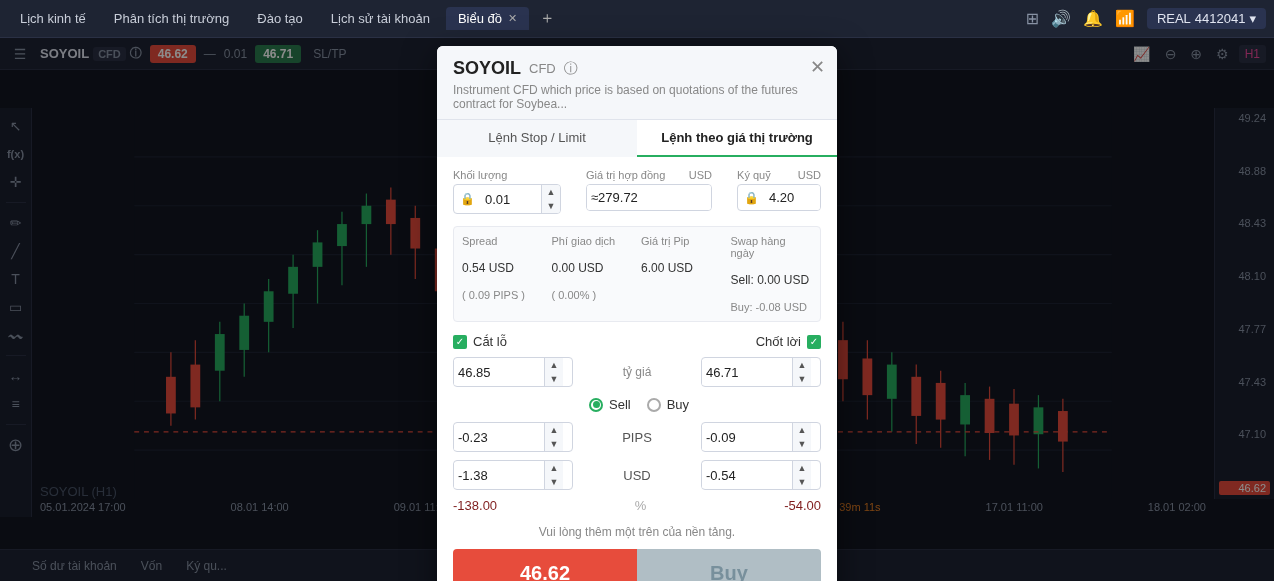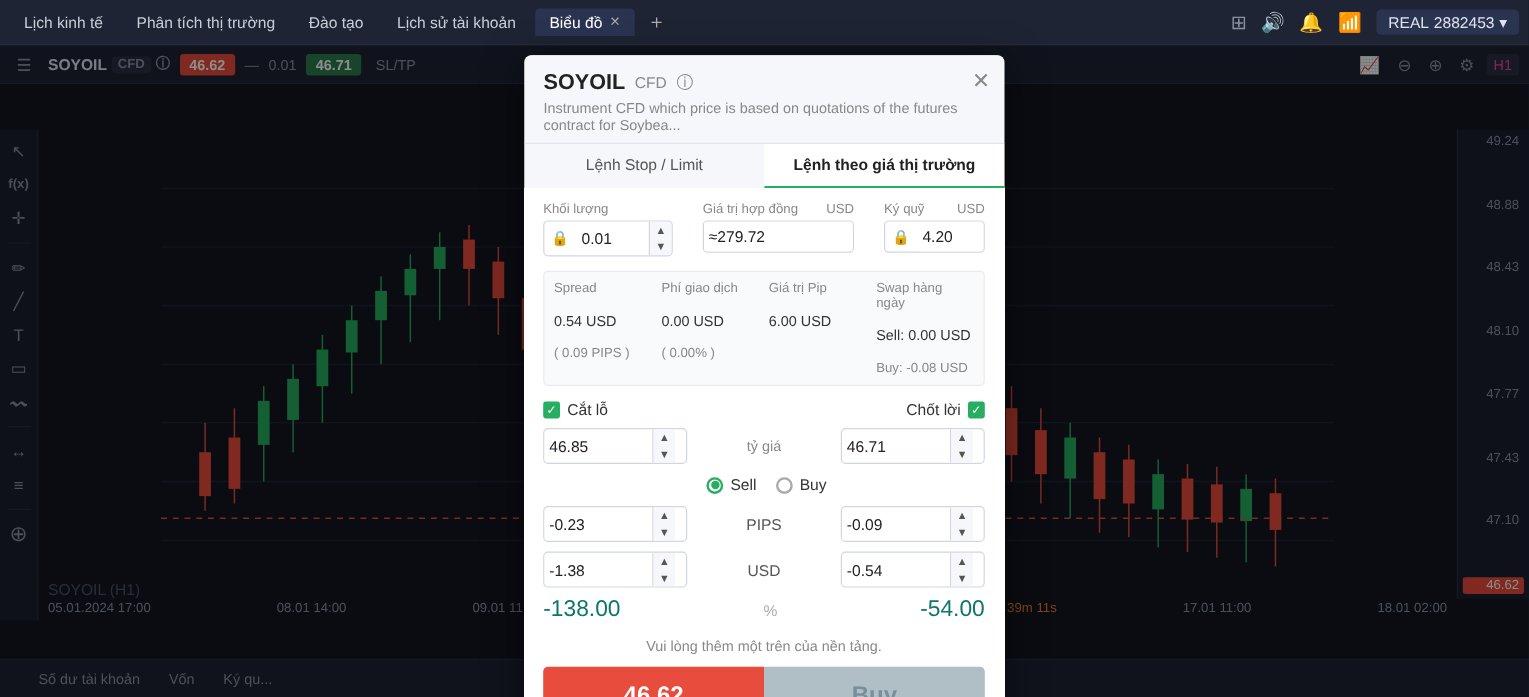--- a/index.html
+++ b/index.html
@@ -515,22 +515,22 @@
     }
 
     
     .static-row {
       display: flex;
       align-items: center;
       margin-bottom: 12px;
       gap: 12px;
     }
     .static-val {
-      font-size: 19px;
-      color: #0f766e;
+      font-size: 13px;
+      color: #7f1d1d;
     }
     .static-center {
       flex: 1;
       text-align: center;
       font-size: 13px;
       color: #aaa;
     }
 
     
     .modal-message {
@@ -595,21 +595,21 @@
     <span class="tab-close">✕</span>
   </div>
   <span class="tab-add">＋</span>
   <div class="nav-right">
     <span class="nav-icon">⊞</span>
     <span class="nav-icon">🔊</span>
     <span class="nav-icon">🔔</span>
     <span class="nav-icon">📶</span>
     <div class="real-badge">
       <span>REAL</span>
-      <span>2882453</span>
+      <span>4412041</span>
       <span>▾</span>
     </div>
   </div>
 </div>
 
 <div class="chart-area">
 
   <div class="chart-toolbar">
     <span class="lt-btn">☰</span>
     <div class="ct-symbol">

